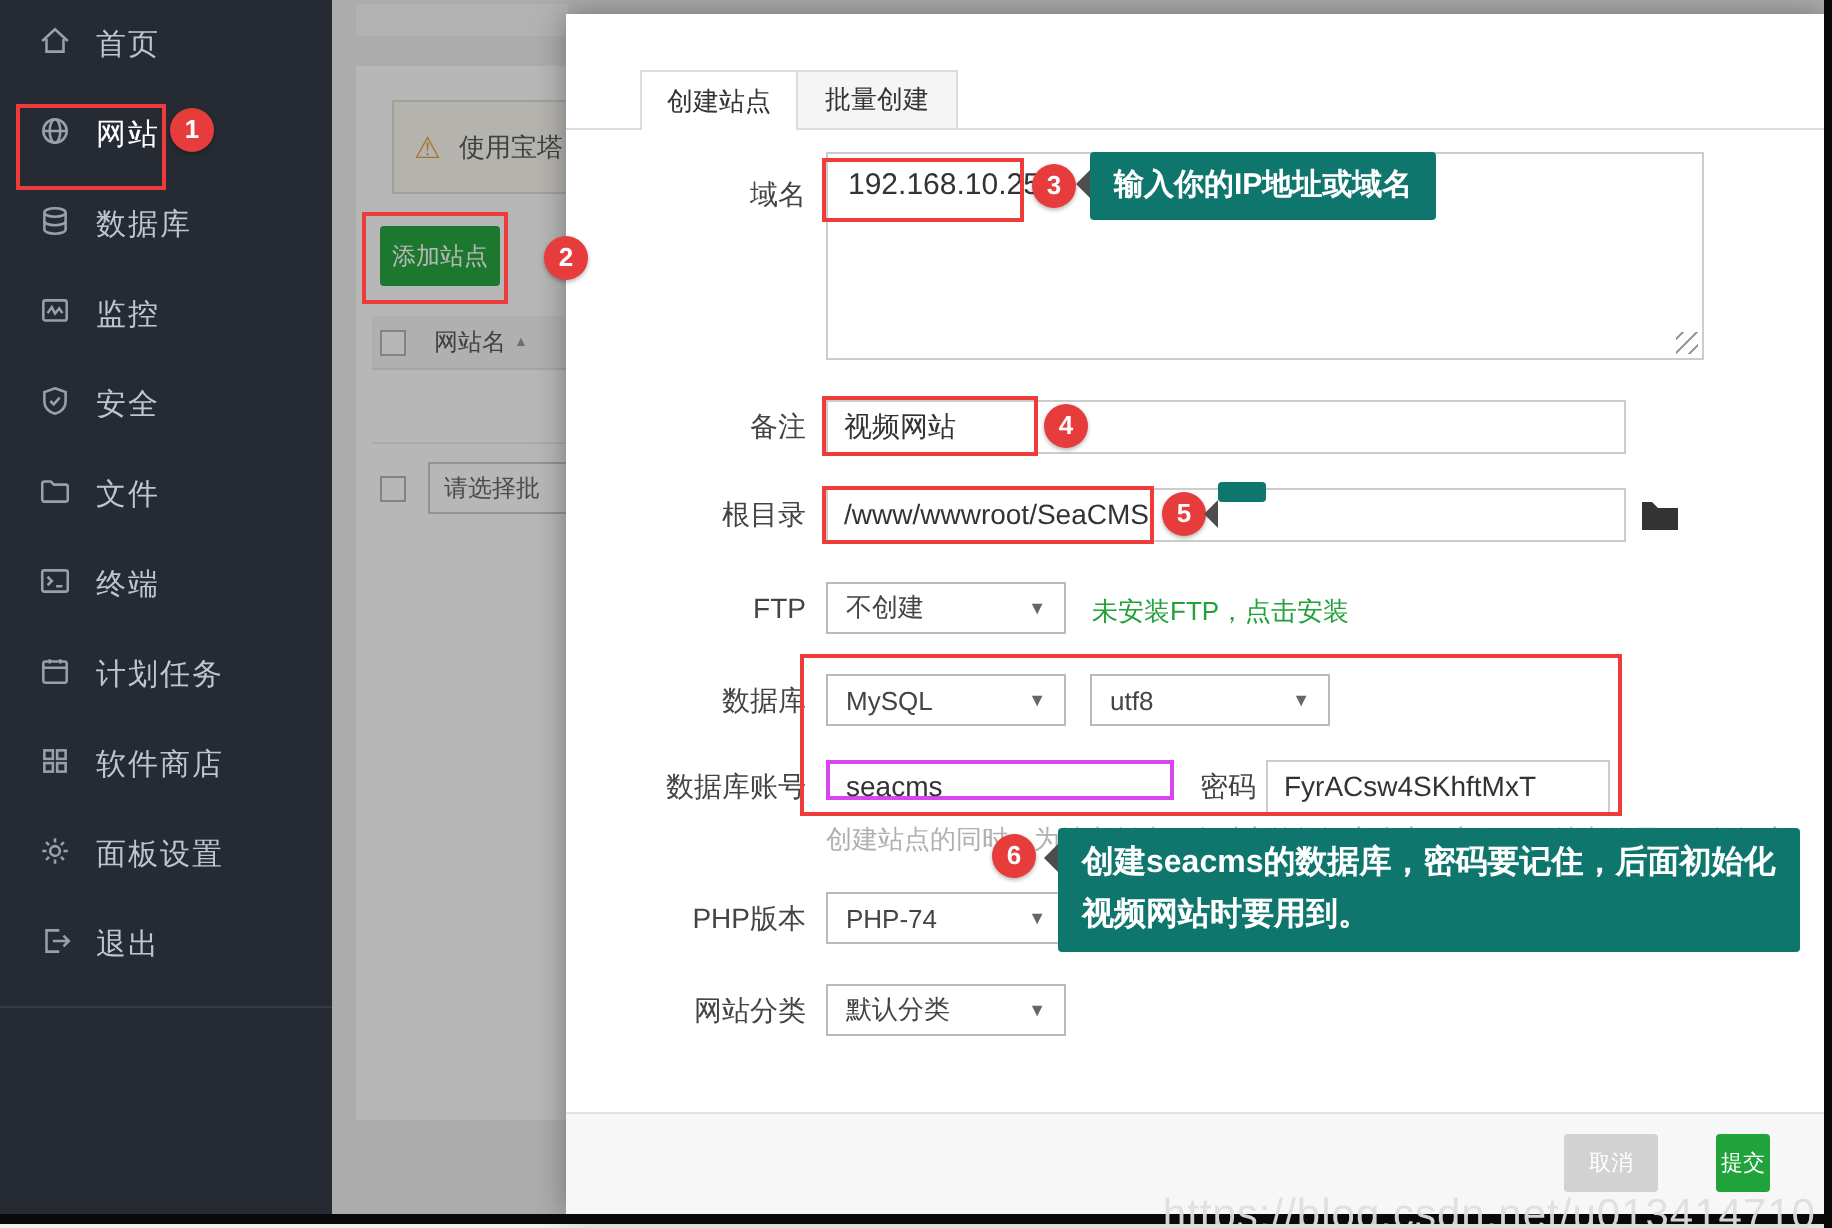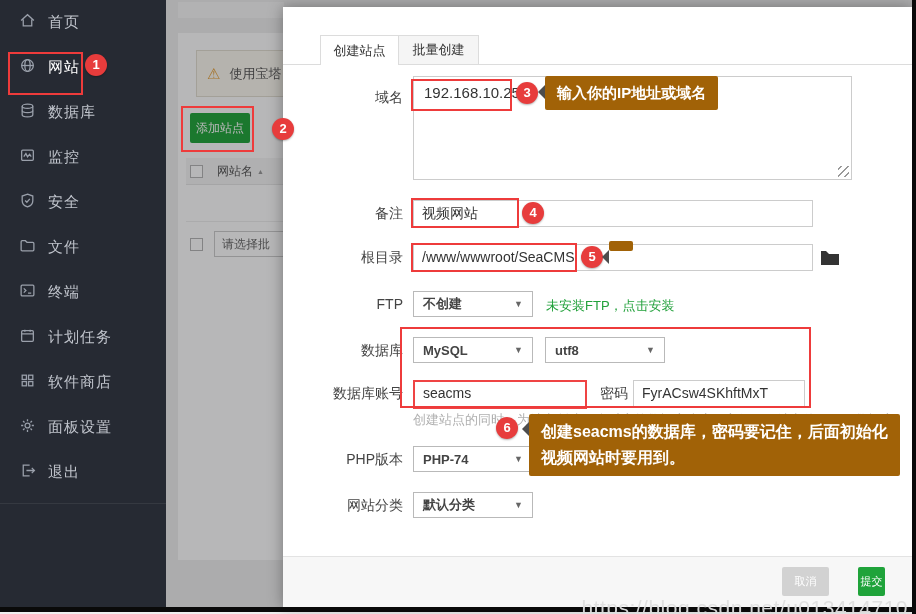--- a/index.html
+++ b/index.html
@@ -34,39 +34,39 @@
   #bg-batchsel { margin-left:11px; width:120px; height:26px; border:1px solid #ccc; background:#fff; font-size:12px; color:#666; display:flex; align-items:center; padding-left:7px; }
   #dim { position:absolute; left:166px; top:0; right:0; height:607px; background:rgba(18,18,20,0.30); z-index:2; }
   
   #modal { position:absolute; left:283px; top:7px; width:629px; height:600px; background:#fff; z-index:3; box-shadow:0 0 14px rgba(0,0,0,0.35); }
   #tabline { position:absolute; left:0; top:57px; width:100%; height:1px; background:#dcdcdc; }
   .tab { position:absolute; top:28px; height:30px; font-size:13px; color:#333; display:flex; align-items:center; justify-content:center; cursor:pointer; border:1px solid #dcdcdc; }
   #tab-create { left:37px; width:79px; background:#fff; border-bottom:none; z-index:2; }
   #tab-batch { left:115px; width:81px; background:#f5f5f5; }
   .form-label { position:absolute; left:20px; width:100px; text-align:right; font-size:14px; color:#444; white-space:nowrap; }
   .txt-input { position:absolute; border:1px solid #ccc; background:#fff; font-size:14px; color:#333; padding:0 8px; font-family:"Liberation Sans","DejaVu Sans",sans-serif; }
-  .sel { position:absolute; width:120px; height:26px; border:1px solid #b9b9b9; background:#fff; font-size:13px; color:#444; display:flex; align-items:center; padding-left:9px; cursor:pointer;font-weight:bold; }
+  .sel { position:absolute; width:120px; height:26px; border:1px solid #b9b9b9; background:#fff; font-size:13px; color:#444; display:flex; align-items:center; padding-left:9px; cursor:pointer; }
   .sel .caret { position:absolute; right:9px; font-size:9px; color:#666; }
   #domain-area { position:absolute; left:130px; top:69px; width:439px; height:104px; border:1px solid #ccc; background:#fff; font-size:15px; color:#333; padding:7px 10px; }
   #domain-resize { position:absolute; right:2px; bottom:2px; width:11px; height:11px;
     background:repeating-linear-gradient(135deg, transparent 0 2px, #999 2px 3px, transparent 3px 5px); }
   #ftp-hint { position:absolute; left:263px; top:290px; font-size:13px; color:#22a13b; cursor:pointer; }
   #pwd-label { position:absolute; left:305px; top:378px; width:40px; text-align:right; font-size:14px; color:#444; }
   #db-helper { position:absolute; left:130px; top:404px; font-size:13px; color:#b0b0b0; white-space:nowrap; }
   #folder-btn { position:absolute; left:536px; top:241px; width:22px; height:20px; cursor:pointer; }
   #modal-footer { position:absolute; left:0; bottom:0; width:100%; height:51px; background:#f7f7f7; border-top:1px solid #e3e3e3; }
   .ft-btn { position:absolute; top:10px; height:29px; border:none; border-radius:2px; font-size:11px; color:#fff; cursor:pointer; font-family:inherit; }
   #btn-cancel { right:83px; width:47px; background:#d2d2d2; }
   #btn-submit { right:27px; width:27px; background:#1fa33a; }
   
   .ann-box { position:absolute; border:2px solid #ee3b3b; z-index:4; pointer-events:none; }
   .badge { position:absolute; width:22px; height:22px; border-radius:50%; background:#e73c3c; color:#fff;
     font-size:13px; font-weight:bold; text-align:center; line-height:22px; z-index:5;
     box-shadow:0 1px 2px rgba(0,0,0,0.3); }
-  .tip { position:absolute; background:#a16207; color:#fff; font-size:15px; font-weight:bold;
+  .tip { position:absolute; background:#0f766e; color:#fff; font-size:15px; font-weight:bold;
     padding:5px 12px; z-index:5; border-radius:2px; white-space:nowrap; line-height:24px; }
   .tip .arrow { position:absolute; left:-7px; width:0; height:0;
     border-top:7px solid transparent; border-bottom:7px solid transparent; border-right:7px solid #4d4d4d; }
   
   #frame-right { position:absolute; right:0; top:0; width:4px; height:614px; background:#0a0a0a; z-index:6; }
   #frame-bottom { position:absolute; left:0; top:607px; width:916px; height:5px; background:#0a0a0a; z-index:6; }
   #watermark { position:absolute; right:8px; top:596px; font-size:21px; color:rgba(222,222,222,0.95); z-index:7; letter-spacing:0.5px; }
 </style>
 </head>
 <body>
@@ -207,21 +207,21 @@
   <div class="sel" style="left:130px; top:330px;">
     <span>MySQL</span>
     <span class="caret">▼</span>
   </div>
   <div class="sel" style="left:262px; top:330px;">
     <span>utf8</span>
     <span class="caret">▼</span>
   </div>
 
   <div class="form-label" style="top:378px;">数据库账号</div>
-  <div class="txt-input" style="left:130px; top:373px; width:174px; height:29px; line-height:23px; border:2px solid #ef4444;">seacms</div>
+  <div class="txt-input" style="left:130px; top:373px; width:174px; height:20px; line-height:23px; border:2px solid #d946ef;">seacms</div>
   <div id="pwd-label">密码</div>
   <div class="txt-input" style="left:350px; top:373px; width:172px; height:27px; line-height:25px;">FyrACsw4SKhftMxT</div>
 
   <div id="db-helper">创建站点的同时，为站点创建一个对应的数据库账户，方便不同站点使用不同数据库</div>
 
   <div class="form-label" style="top:444px;">PHP版本</div>
   <div class="sel" style="left:130px; top:439px;">
     <span>PHP-74</span>
     <span class="caret">▼</span>
   </div>

